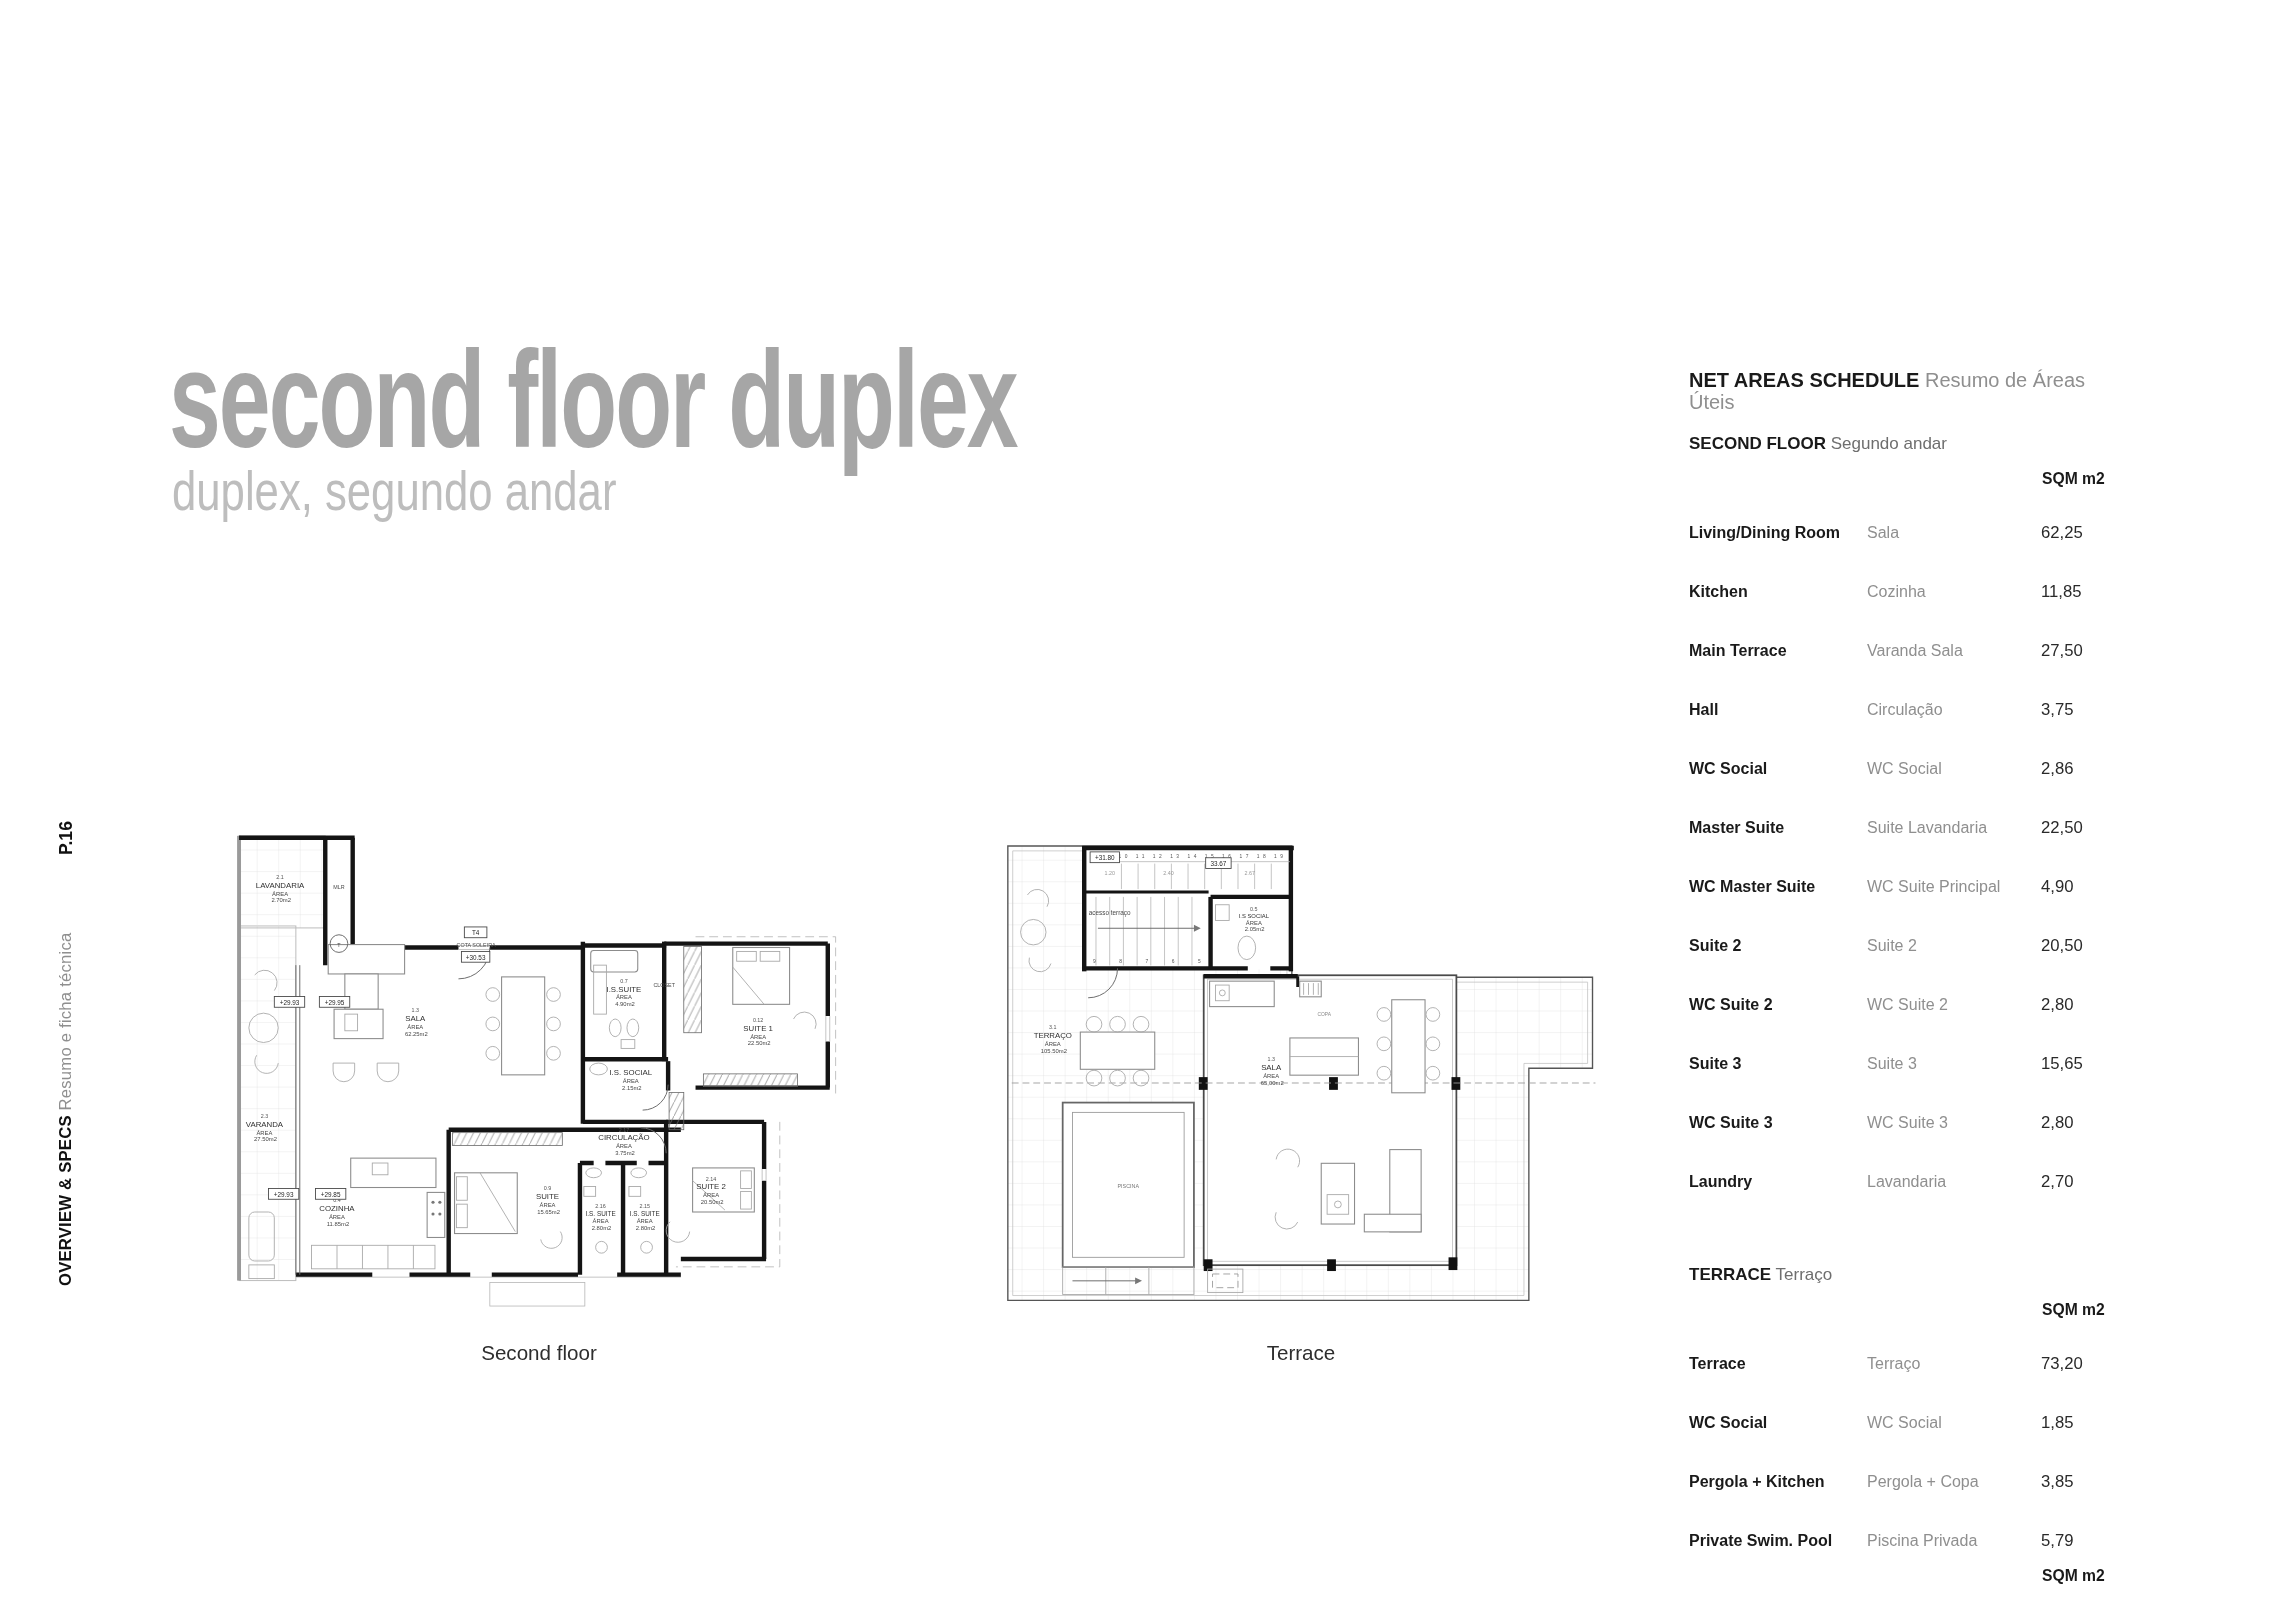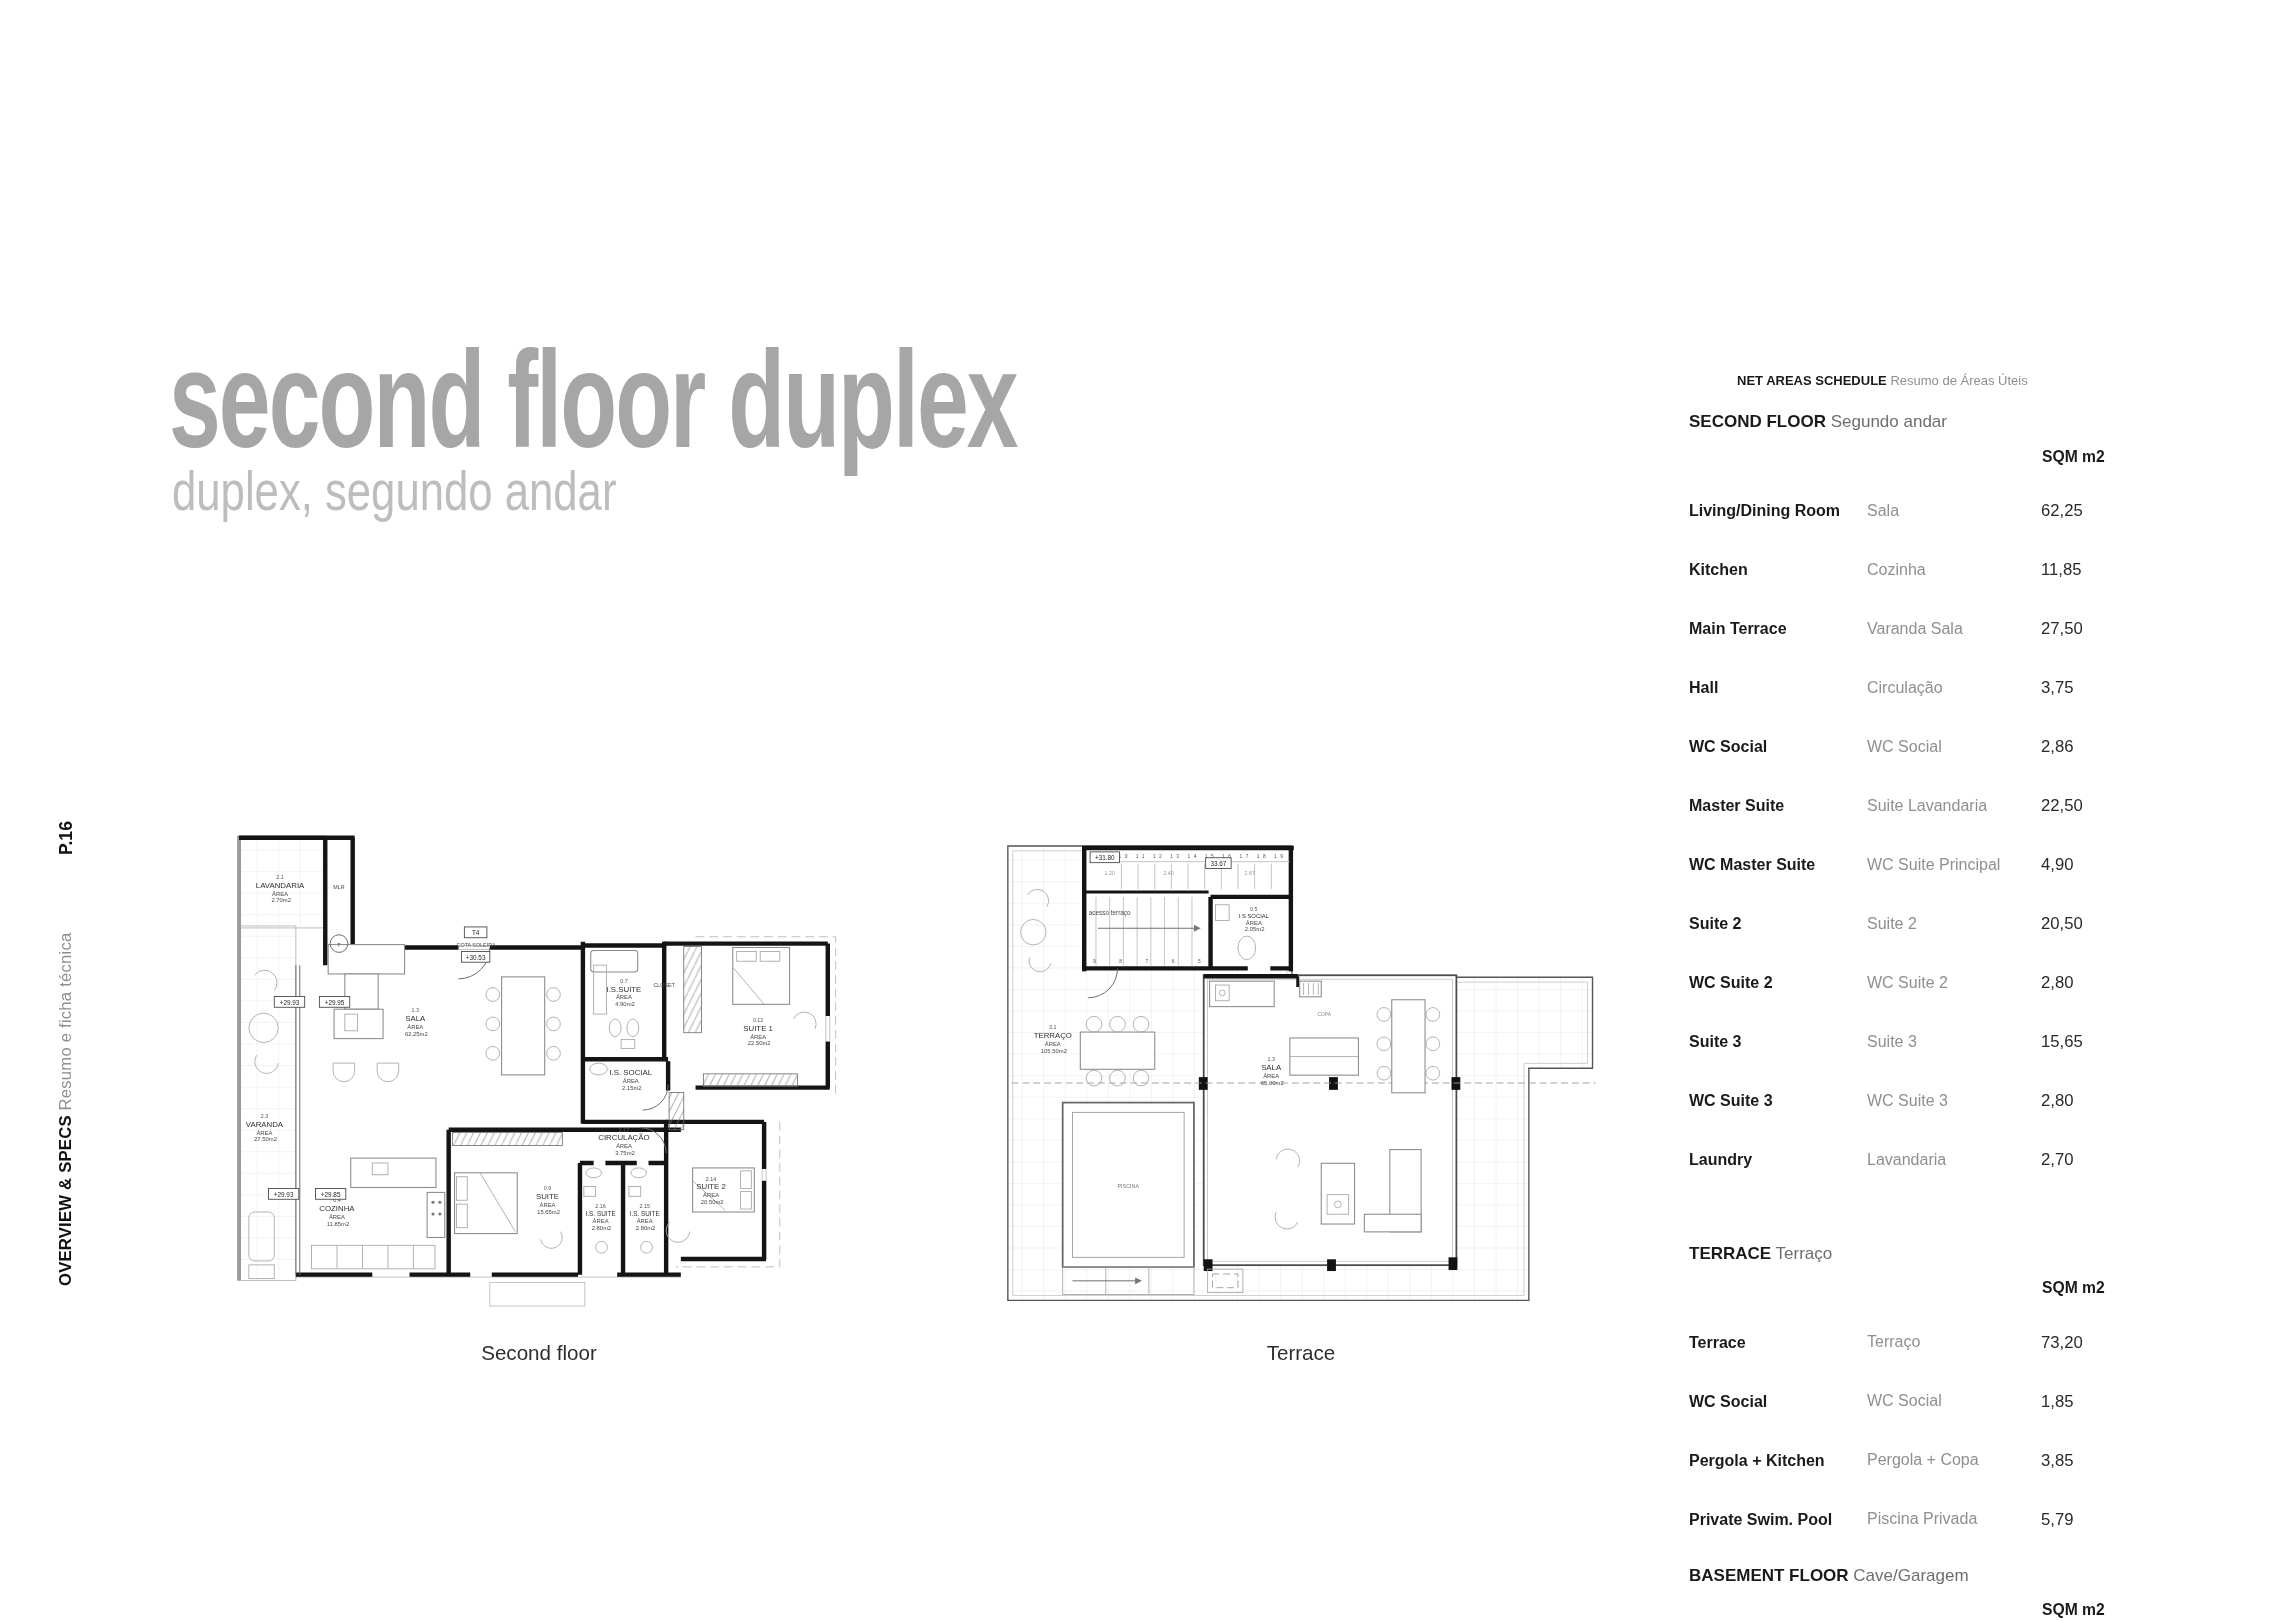--- a/index.html
+++ b/index.html
@@ -15,21 +15,21 @@
        font-size:17.6px;font-weight:bold;color:#111;white-space:nowrap;}
 
   
   .title{position:absolute;left:169px;top:331px;font-size:137px;font-weight:bold;color:#a6a6a6;
          line-height:1;letter-spacing:-2.9px;transform:scaleX(.68);transform-origin:0 0;white-space:nowrap;}
   .subtitle{position:absolute;left:172px;top:463px;font-size:56px;color:#bdbdbd;line-height:1;
             transform:scaleX(.78);transform-origin:0 0;white-space:nowrap;letter-spacing:0;}
 
   
   .sched{position:absolute;left:1689px;top:370px;width:431px;}
-  .sched-heading{font-size:13px;line-height:21.6px;margin-left:48px;}
+  .sched-heading{font-size:20px;line-height:21.6px;}
   .sched-heading .en{font-weight:bold;color:#1a1a1a;}
   .sched-heading .pt{color:#8f8f8f;}
   .sec-title{font-size:17px;line-height:31px;}
   .sec-title .en{font-weight:bold;color:#1a1a1a;}
   .sec-title .pt{color:#6e6e6e;}
   .sec1 .sec-title{margin-top:14.7px;}
   .sec2 .sec-title{margin-top:62px;}
   .sec3 .sec-title{margin-top:24.5px;}
   .unit-row{margin-top:10.8px;height:19.6px;font-size:15.7px;font-weight:bold;color:#1a1a1a;padding-left:353px;}
   .rows{margin-top:4.9px;}
@@ -177,24 +177,20 @@
     </div>
           <div class="row">
       <span class="en">Private Swim. Pool</span>
       <span class="pt">Piscina Privada</span>
       <span class="sqm">5,79</span>
     </div>
         </div>
     </div>
 
     <div class="sec sec3">
-      <div class="sec-title">
-        <span class="en">BASEMENT FLOOR</span>
-        <span class="pt">Cave/Garagem</span>
-      </div>
       <div class="unit-row">SQM m2</div>
     </div>
   </div>
 
   <svg class="plan-a" width="637" height="480" viewBox="0 0 650 490">
     <defs>
       <pattern id="tile" width="22" height="22" patternUnits="userSpaceOnUse">
         <path d="M22 0H0V22" fill="none" stroke="#dcdcdc" stroke-width=".7"></path>
       </pattern>
       <pattern id="hatch" width="7" height="14" patternUnits="userSpaceOnUse">

